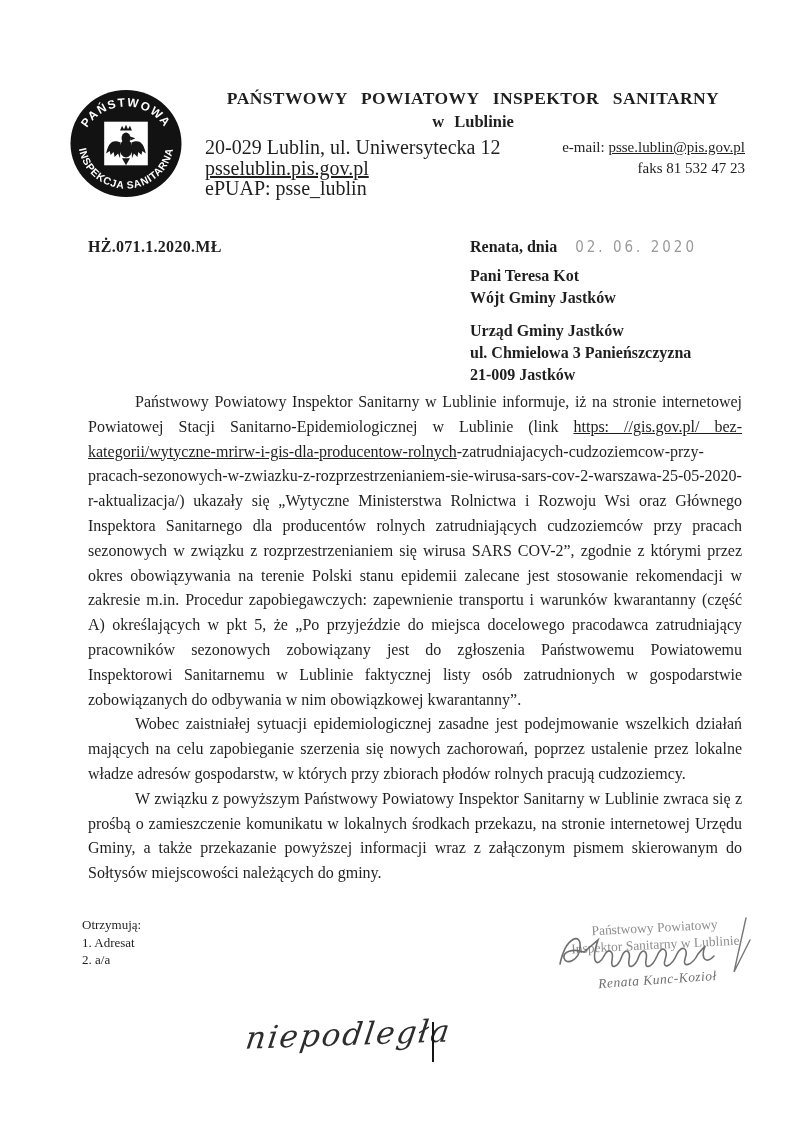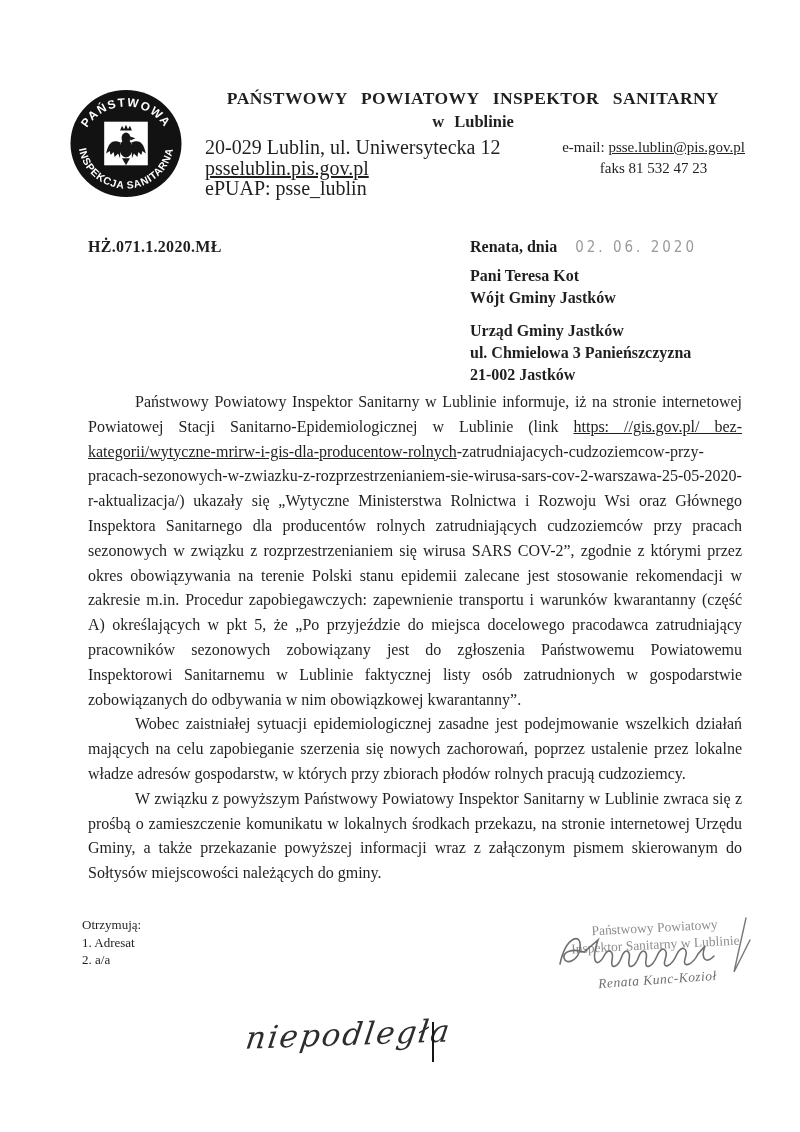--- a/index.html
+++ b/index.html
@@ -14,21 +14,21 @@
   .seal { left:66px; top:87px; width:120px; height:113px; }
   .org-title {
     left:190px; top:88px; width:566px; text-align:center;
     font-weight:bold; font-size:17.5px; letter-spacing:0.4px; word-spacing:9px;
   }
   .org-subtitle {
     left:190px; top:112px; width:566px; text-align:center;
     font-weight:bold; font-size:16.5px; word-spacing:6px;
   }
   .contact-left { left:205px; top:137px; font-size:20px; line-height:20.5px; }
-  .contact-right { right:55px; top:137px; font-size:15px; line-height:20.5px; text-align:center; }
+  .contact-right { right:55px; top:137px; font-size:15px; line-height:20.5px; text-align:right; }
   .u { text-decoration:underline; }
 
   
   .ref { left:88px; top:238px; font-weight:bold; font-size:16px; letter-spacing:0.3px;text-align:right; }
   .place-date { left:470px; top:238px; font-size:16px; }
   .place-date b { font-weight:bold; }
   .date-stamp {
     display:inline-block; margin-left:18px; color:#9a9a9a;
     font-family:"DejaVu Sans", sans-serif; font-size:13.5px; letter-spacing:3px;
     transform:scaleY(1.15); transform-origin:left bottom;
@@ -124,21 +124,21 @@
     <b>Renata, dnia</b><span class="date-stamp">02. 06. 2020</span>
   </div>
 
   <div class="abs recipient-a">
     <div>Pani Teresa Kot</div>
     <div>Wójt Gminy Jastków</div>
   </div>
   <div class="abs recipient-b">
     <div>Urząd Gminy Jastków</div>
     <div>ul. Chmielowa 3 Panieńszczyzna</div>
-    <div>21-002 Jastków</div>
+    <div>21-009 Jastków</div>
   </div>
 
   <div class="abs body-text">
     <p><span>Państwowy Powiatowy Inspektor Sanitarny w Lublinie informuje, iż na stronie internetowej Powiatowej Stacji Sanitarno-Epidemiologicznej w Lublinie (link </span><span class="u">https: //gis.gov.pl/ bez-kategorii/wytyczne-mrirw-i-gis-dla-producentow-rolnych</span><span>-zatrudniajacych-cudzoziemcow-przy-pracach-sezonowych-w-zwiazku-z-rozprzestrzenianiem-sie-wirusa-sars-cov-2-warszawa-25-05-2020-r-aktualizacja/) ukazały się „Wytyczne Ministerstwa Rolnictwa i Rozwoju Wsi oraz Głównego Inspektora Sanitarnego dla producentów rolnych zatrudniających cudzoziemców przy pracach sezonowych w związku z rozprzestrzenianiem się wirusa SARS COV-2”, zgodnie z którymi przez okres obowiązywania na terenie Polski stanu epidemii zalecane jest stosowanie rekomendacji w zakresie m.in. Procedur zapobiegawczych: zapewnienie transportu i warunków kwarantanny (część A) określających w pkt 5, że „Po przyjeździe do miejsca docelowego pracodawca zatrudniający pracowników sezonowych zobowiązany jest do zgłoszenia Państwowemu Powiatowemu Inspektorowi Sanitarnemu w Lublinie faktycznej listy osób zatrudnionych w gospodarstwie zobowiązanych do odbywania w nim obowiązkowej kwarantanny”.</span></p>
     <p>Wobec zaistniałej sytuacji epidemiologicznej zasadne jest podejmowanie wszelkich działań mających na celu zapobieganie szerzenia się nowych zachorowań, poprzez ustalenie przez lokalne władze adresów gospodarstw, w których przy zbiorach płodów rolnych pracują cudzoziemcy.</p>
     <p>W związku z powyższym Państwowy Powiatowy Inspektor Sanitarny w Lublinie zwraca się z prośbą o zamieszczenie komunikatu w lokalnych środkach przekazu, na stronie internetowej Urzędu Gminy, a także przekazanie powyższej informacji wraz z załączonym pismem skierowanym do Sołtysów miejscowości należących do gminy.</p>
   </div>
 
   <div class="abs sig-stamp">
     <div>Państwowy Powiatowy</div>

